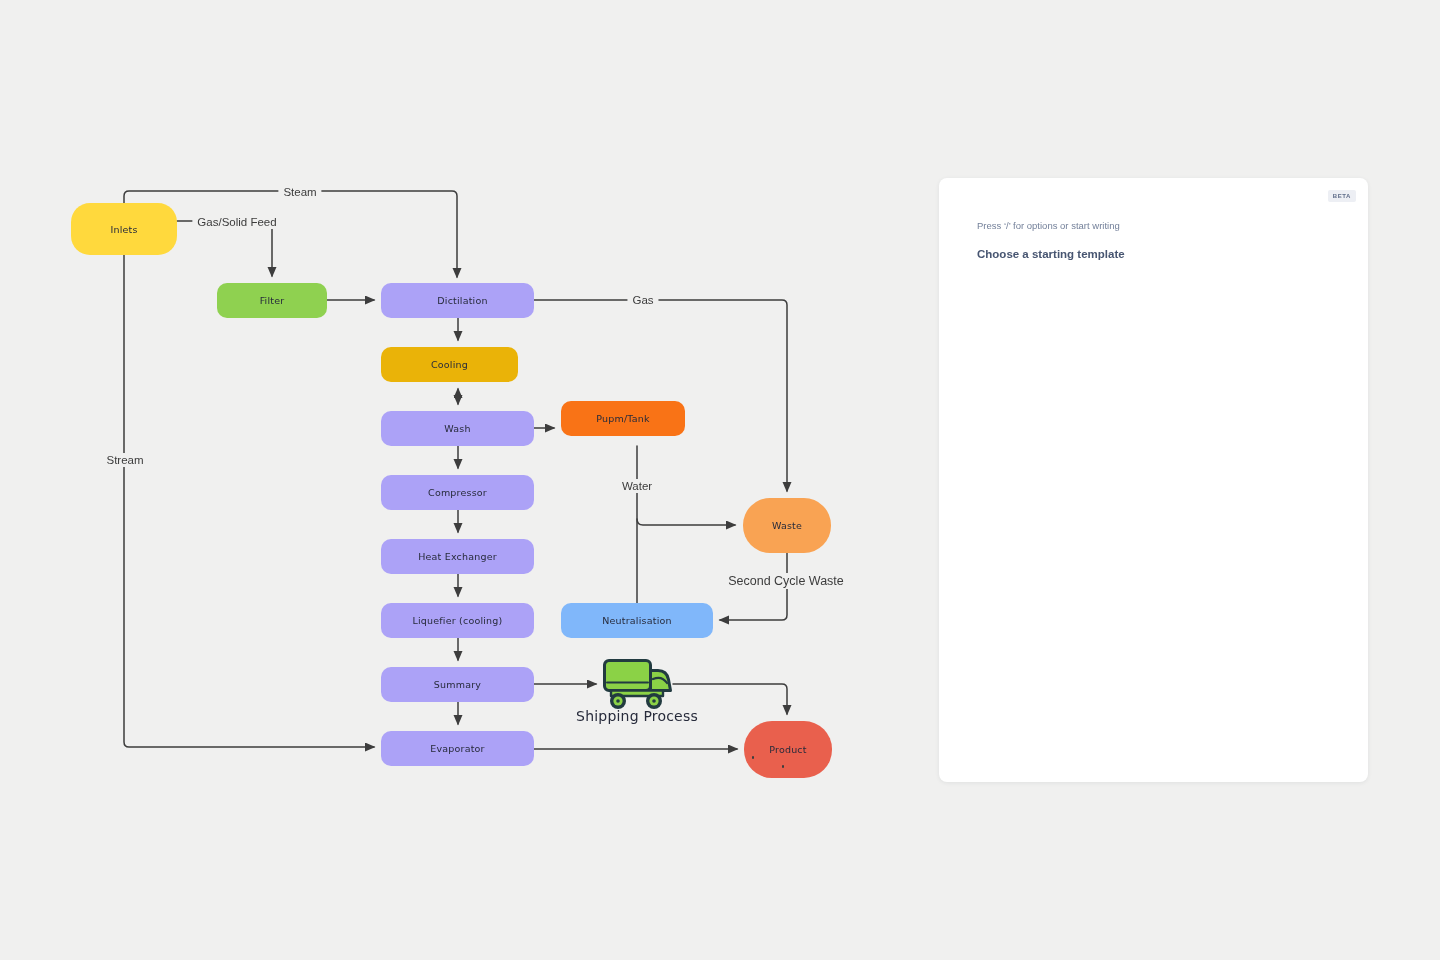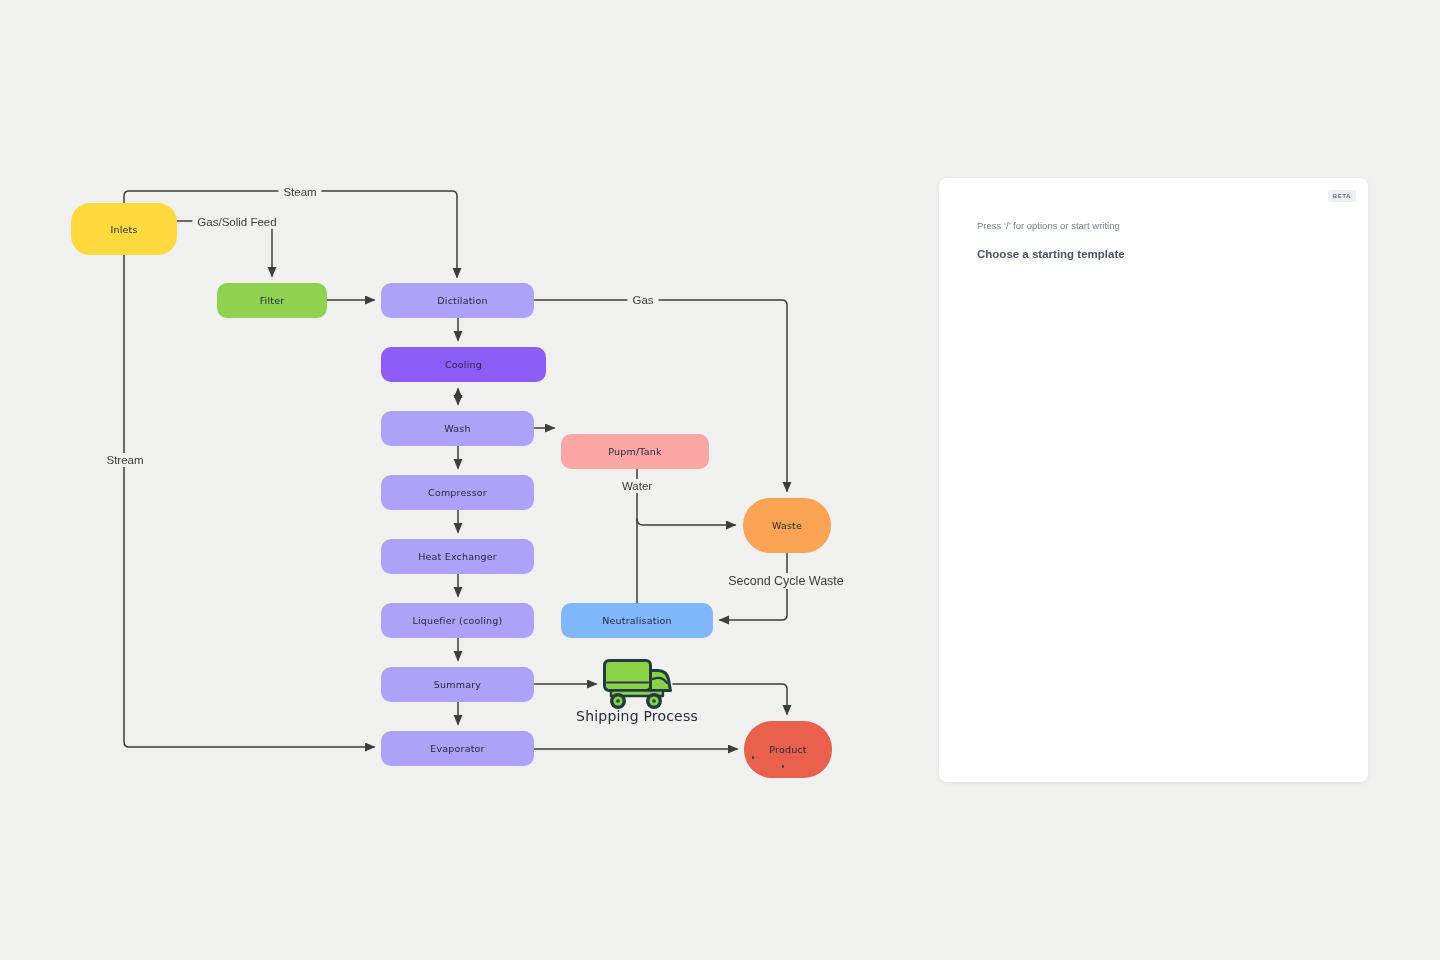--- a/index.html
+++ b/index.html
@@ -88,23 +88,23 @@
       <path d="M534,300 L782,300 Q787,300 787,305 L787,491" marker-end="url(#arr)"></path>
       <path d="M637,446 L637,603"></path>
       <path d="M637,519 Q637,525 643,525 L735,525" marker-end="url(#arr)"></path>
       <path d="M787,553 L787,615 Q787,620 782,620 L720,620" marker-end="url(#arr)"></path>
     </g>
   </svg>
 
   <div class="node pill-sm" style="left: 71px; top: 203px; background-color: rgb(255, 217, 61);">Inlets</div>
   <div class="node rect" style="left: 217px; top: 283px; width: 110px; background-color: rgb(143, 209, 80);">Filter</div>
   <div class="node rect" style="left: 381px; top: 283px; width: 153px; background-color: rgb(172, 162, 247); padding-left: 10px;">Dictilation</div>
-  <div class="node rect" style="left: 381px; top: 347px; width: 165px; background-color: #8b5cf6;">Cooling</div>
+  <div class="node rect" style="left: 381px; top: 347px; width: 137px; background-color: #eab308;">Cooling</div>
   <div class="node rect" style="left: 381px; top: 411px; width: 153px; background-color: rgb(172, 162, 247);">Wash</div>
-  <div class="node rect" style="left: 561px; top: 434px; width: 148px; background-color: #fca5a5;">Pupm/Tank</div>
+  <div class="node rect" style="left: 561px; top: 401px; width: 124px; background-color: #f97316;">Pupm/Tank</div>
   <div class="node rect" style="left: 381px; top: 475px; width: 153px; background-color: rgb(172, 162, 247);">Compressor</div>
   <div class="node rect" style="left: 381px; top: 539px; width: 153px; background-color: rgb(172, 162, 247);">Heat Exchanger</div>
   <div class="node rect" style="left: 381px; top: 603px; width: 153px; background-color: rgb(172, 162, 247);">Liquefier (cooling)</div>
   <div class="node rect" style="left: 561px; top: 603px; width: 152px; background-color: rgb(128, 183, 250);">Neutralisation</div>
   <div class="node rect" style="left: 381px; top: 667px; width: 153px; background-color: rgb(172, 162, 247);">Summary</div>
   <div class="node rect" style="left: 381px; top: 731px; width: 153px; background-color: rgb(172, 162, 247);">Evaporator</div>
   <div class="node pill-lg" style="left: 743px; top: 498px; background-color: rgb(249, 163, 83);">Waste</div>
   <div class="node pill-lg" style="left: 744px; top: 721px; height: 57px; border-radius: 28px; background-color: rgb(233, 96, 77);">Product</div>
 
   <div class="edge-label" style="left:300px;top:192px">Steam</div>

